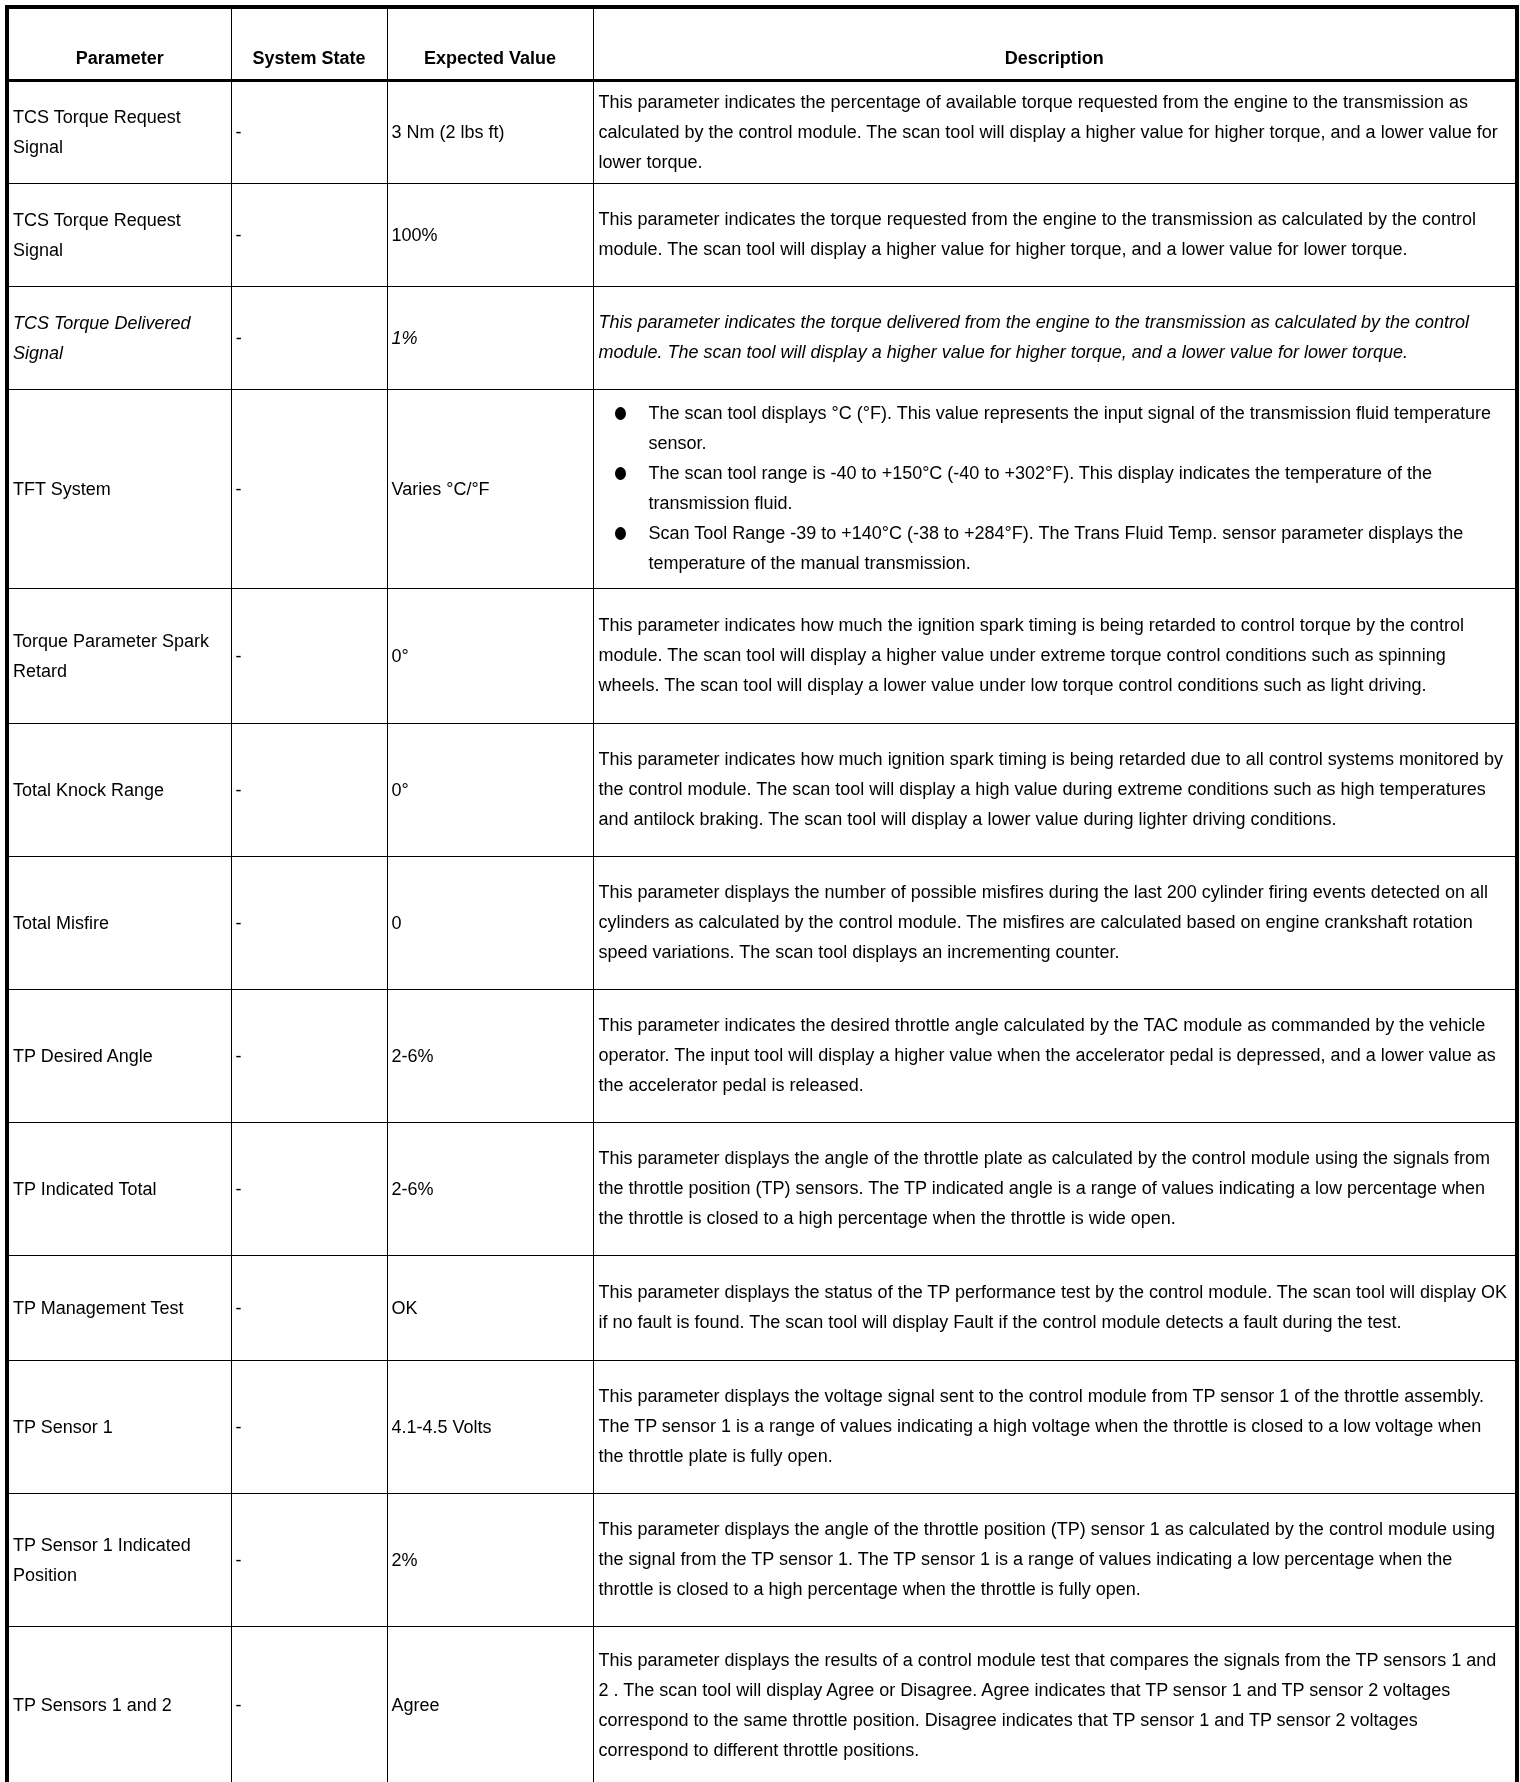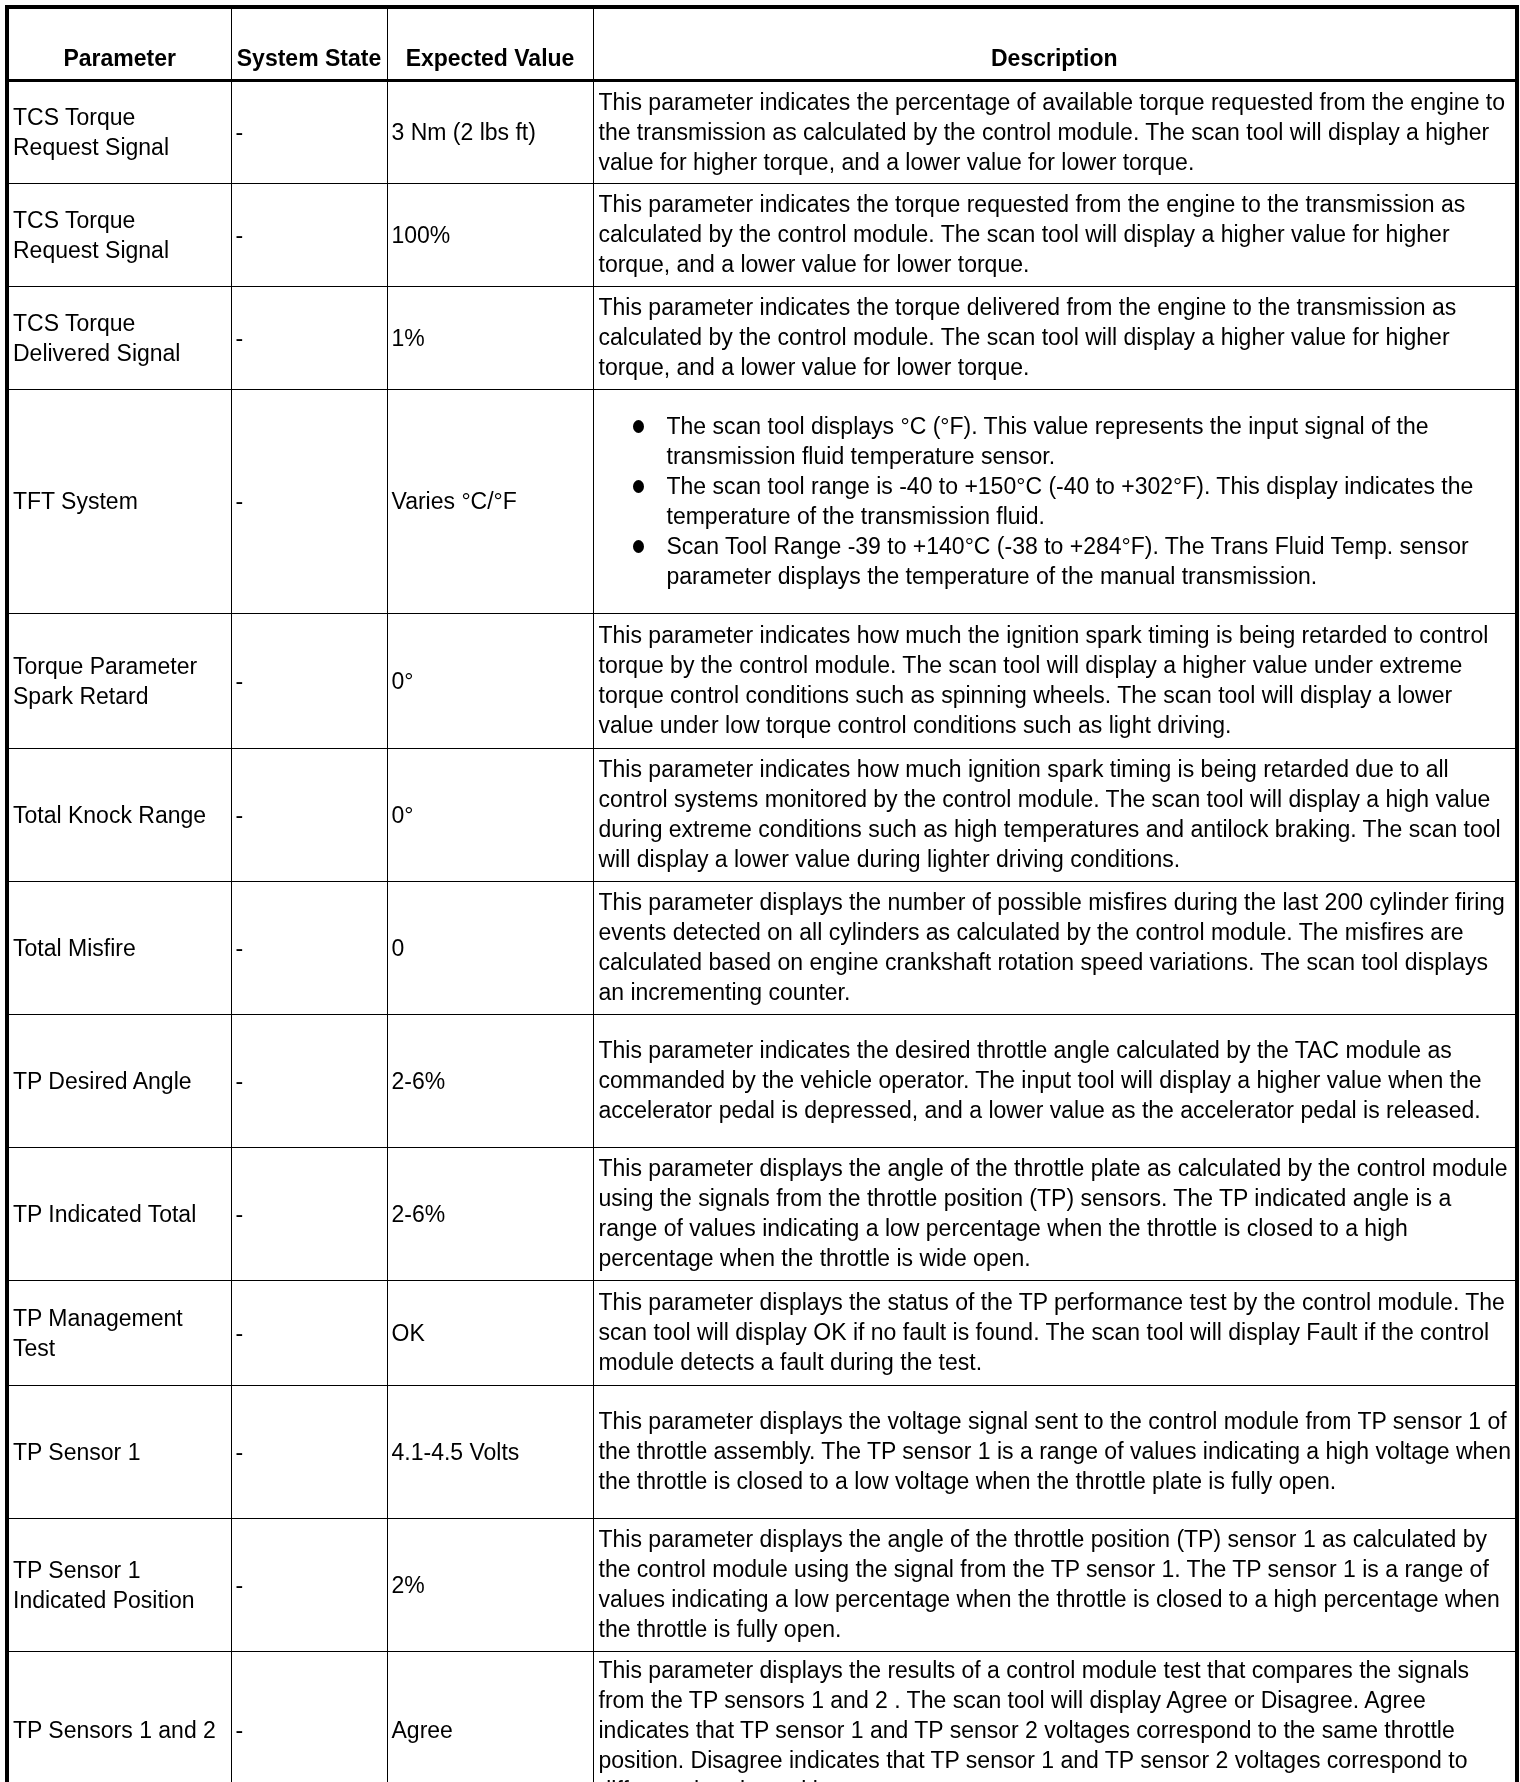--- a/index.html
+++ b/index.html
@@ -4,26 +4,26 @@
 <style>
   html, body { margin:0; padding:0; background:#ffffff; }
   body { width:1520px; height:1782px; overflow:hidden; font-family:"Liberation Sans", sans-serif; color:#000; }
   table.doc {
     position:absolute; left:5px; top:5px;
     width:1510px; border-collapse:collapse;
     border:4px solid #000; table-layout:fixed;
   }
   table.doc th, table.doc td {
     border:1.5px solid #000; vertical-align:middle; text-align:left;
-    font-size:23px; line-height:30px; padding:3px 4px;
+    font-size:18px; line-height:30px; padding:3px 4px;
   }
   table.doc th { font-weight:bold; text-align:center; vertical-align:bottom; padding-bottom:6px; border-bottom:3px solid #000; }
   table.doc td.desc { padding:3px 4px 4px 5px; }
   col.c1 { width:224px; } col.c2 { width:156px; } col.c3 { width:206px; } col.c4 { width:924px; }
-  ul.bul { list-style:none; margin:18px; padding:0; }
+  ul.bul { list-style:none; margin:0; padding:0; }
   ul.bul li { position:relative; padding-left:50px; }
   ul.bul li .dot { position:absolute; left:16px; top:9px; width:11px; height:13px; background:#000; border-radius:50%; }
   tr.r-h { height:73px; }
 </style>
 </head>
 <body>
 
 <table class="doc">
   <colgroup>
       <col class="c1">
@@ -45,21 +45,21 @@
         <td>-</td>
         <td>3 Nm (2 lbs ft)</td>
         <td class="desc">This parameter indicates the percentage of available torque requested from the engine to the transmission as calculated by the control module. The scan tool will display a higher value for higher torque, and a lower value for lower torque.</td>
       </tr>
       <tr style="height: 103px;">
         <td>TCS Torque Request Signal</td>
         <td>-</td>
         <td>100%</td>
         <td class="desc">This parameter indicates the torque requested from the engine to the transmission as calculated by the control module. The scan tool will display a higher value for higher torque, and a lower value for lower torque.</td>
       </tr>
-      <tr style="height: 103px;">
+      <tr style="height: 103px; font-style: italic;">
         <td>TCS Torque Delivered Signal</td>
         <td>-</td>
         <td>1%</td>
         <td class="desc">This parameter indicates the torque delivered from the engine to the transmission as calculated by the control module. The scan tool will display a higher value for higher torque, and a lower value for lower torque.</td>
       </tr>
       <tr style="height: 199px;">
         <td>TFT System</td>
         <td>-</td>
         <td>Varies °C/°F</td>
         <td class="desc">

